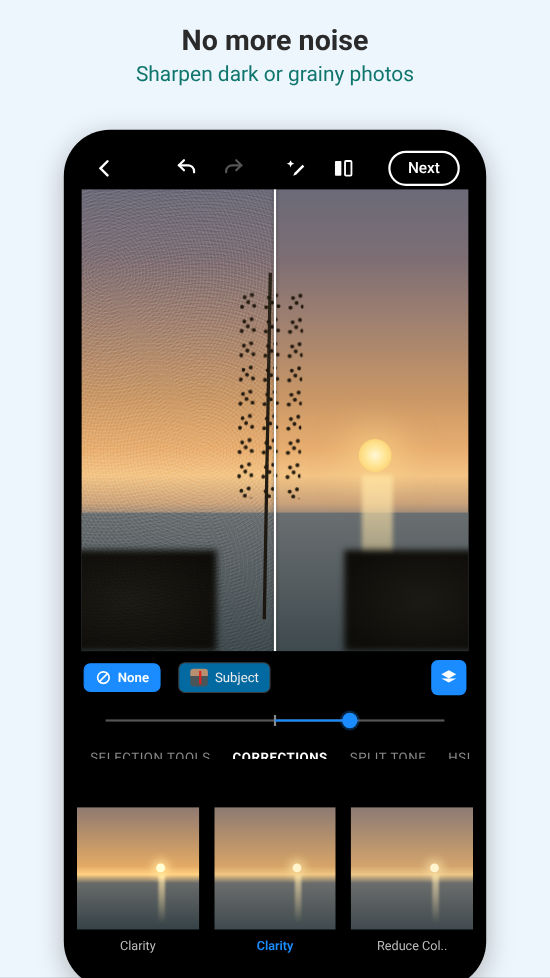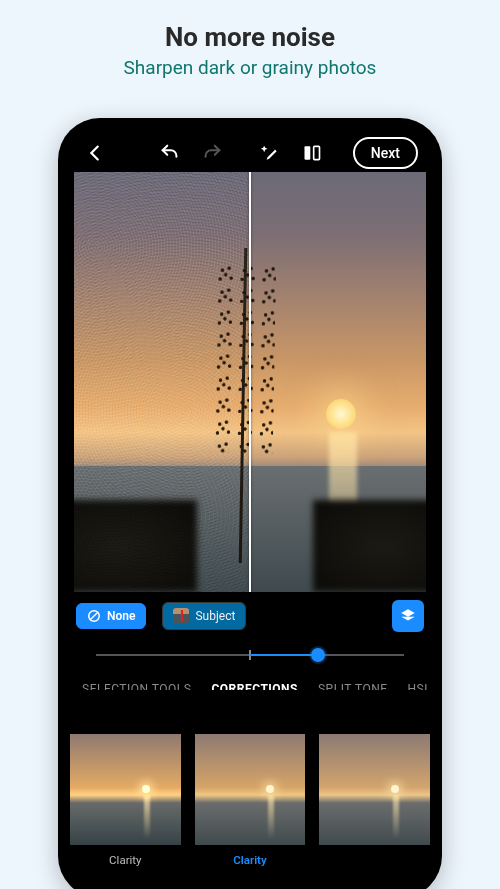--- a/index.html
+++ b/index.html
@@ -359,20 +359,21 @@
       <div class="th variant-clarity">
         <div class="th-img"></div>
         <div class="th-label">Clarity</div>
       </div>
       <div class="th active">
         <div class="th-img"></div>
         <div class="th-label">Clarity</div>
       </div>
       <div class="th variant-rc">
         <div class="th-img"></div>
+        <div class="th-label">Reduce Col..</div>
       </div>
     </div>
 
     <div class="bottom-nav">
       <div class="bn">
         <svg width="22" height="22" viewBox="0 0 24 24" fill="none" stroke="currentColor" stroke-width="2">
             <circle cx="12" cy="12" r="9"></circle>
             <path d="M12 3a9 9 0 000 18" fill="currentColor" stroke="none"></path>
           </svg>
       </div>

